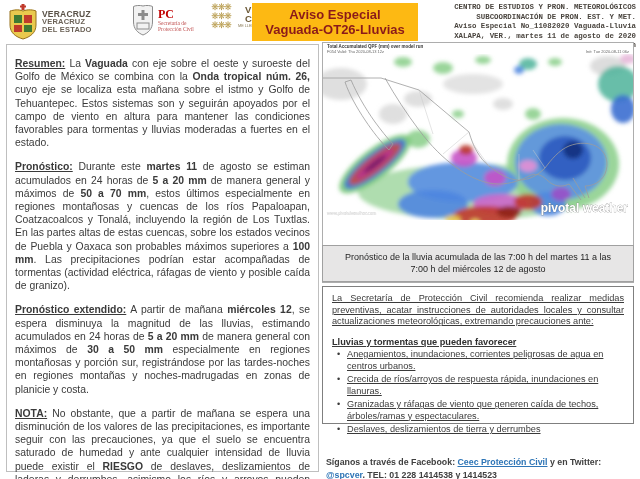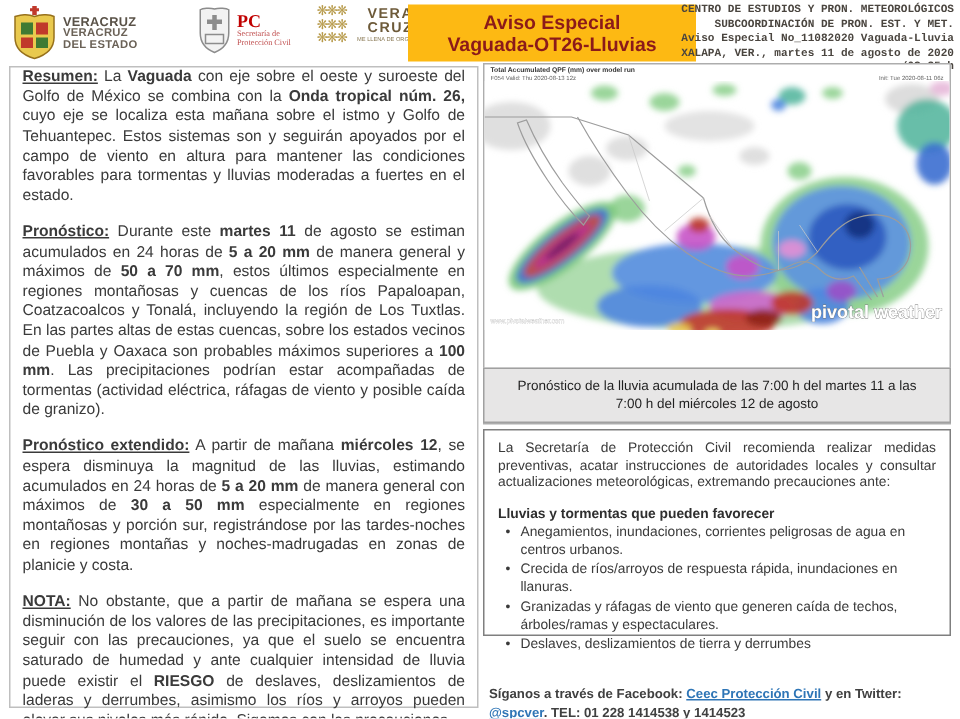--- a/index.html
+++ b/index.html
@@ -14,30 +14,30 @@
   .pc-logo{left:132px;}
   .pc-text{line-height:7px;font-family:Liberation Serif, serif;}
   .pc-abbr{font-size:12px;font-weight:bold;color:#c00000;line-height:11px;}
   .pc-sub{font-size:5.5px;color:#c05050;line-height:6px;}
   .brand-logo{left:208px;top:3px;}
   .brand-motif{font-size:9px;color:#b79a4a;line-height:9px;letter-spacing:-1px;width:26px;text-align:center;}
   .brand-text{text-align:center;}
   .brand-big{font-size:9.5px;font-weight:bold;color:#6d5a39;line-height:9px;letter-spacing:1px;}
   .brand-tag{font-size:3.8px;color:#8a7a55;margin-top:1px;}
 
-  .banner{position:absolute;left:272px;top:3px;width:192px;height:38px;background:#fdb913;
+  .banner{position:absolute;left:252px;top:3px;width:166px;height:38px;background:#fdb913;
           display:flex;flex-direction:column;align-items:center;justify-content:center;}
   .banner div{font-size:13px;font-weight:bold;color:#8b1a1a;line-height:15px;}
 
   .org-block{position:absolute;right:4px;top:3px;width:206px;text-align:right;
              font-size:7.4px;font-weight:bold;color:#4a453f;line-height:9.6px;font-family:Liberation Mono, monospace;}
 
   
   .report{position:absolute;left:6px;top:44px;width:313px;height:428px;box-sizing:border-box;
-          border:1px solid #bfbfbf;padding:0 8px;background:#fff;}
+          border:1px solid #bfbfbf;padding:12px 8px;background:#fff;}
   .report p{margin:0 0 11px 0;font-size:10.4px;line-height:1.27;text-align:justify;color:#3a3a3a;}
   .b{font-weight:bold;}
   .u{text-decoration:underline;}
   .link{color:#2e75b6;text-decoration:underline;}
 
   
   .map-box{position:absolute;left:322px;top:42px;width:312px;height:241px;box-sizing:border-box;
            border:1px solid #adadad;background:#fff;}
   .map-head{position:relative;height:11px;}
   .map-title{position:absolute;left:4px;top:1px;font-size:4.5px;font-weight:bold;color:#333;}
@@ -50,21 +50,21 @@
       #9a4fc7 53%,#c353c0 58%,#e06ad4 63%,#f0a3dc 68%,#f6c9e4 72%,#e0806a 76%,#cc4a33 80%,
       #a82a1f 85%,#7a150f 89%,#c97c2e 93%,#e8c84f 97%,#f7e26b 100%);}
   .colorbar-ticks{position:absolute;left:2px;right:2px;bottom:2px;display:flex;
                   justify-content:space-between;font-size:3.5px;color:#555;}
 
   .caption{position:absolute;left:322px;top:245px;width:312px;height:37px;box-sizing:border-box;
            border:1px solid #a0a0a0;background:#e7e6e6;display:flex;align-items:center;justify-content:center;
            padding:2px 18px;text-align:center;font-size:9px;font-weight:normal;color:#1f1f1f;line-height:1.3;}
 
   .reco{position:absolute;left:322px;top:286px;width:312px;height:138px;box-sizing:border-box;
-        border:1px solid #7f7f7f;padding:6px 9px;background:#fff;}
+        border:1px solid #7f7f7f;padding:6px 9px;background:#fff;text-decoration:underline;}
   .reco-intro{margin:0;font-size:9.2px;line-height:1.27;text-align:justify;color:#3a3a3a;}
   .reco-heading{margin:9px 0 2px 0;font-size:9.2px;font-weight:bold;color:#2f2f2f;}
   .reco ul{margin:0;padding:0 0 0 15px;list-style:none;}
   .reco li{font-size:9.2px;line-height:1.25;color:#3a3a3a;position:relative;margin-bottom:2px;}
   .reco li::before{content:"•";position:absolute;left:-10px;color:#3a3a3a;}
 
   .footer{position:absolute;left:326px;top:432px;width:300px;font-size:8.8px;font-weight:bold;
           color:#404040;line-height:1.5;margin-top:24px;}
   .footer .row{margin:0;}
 </style>

